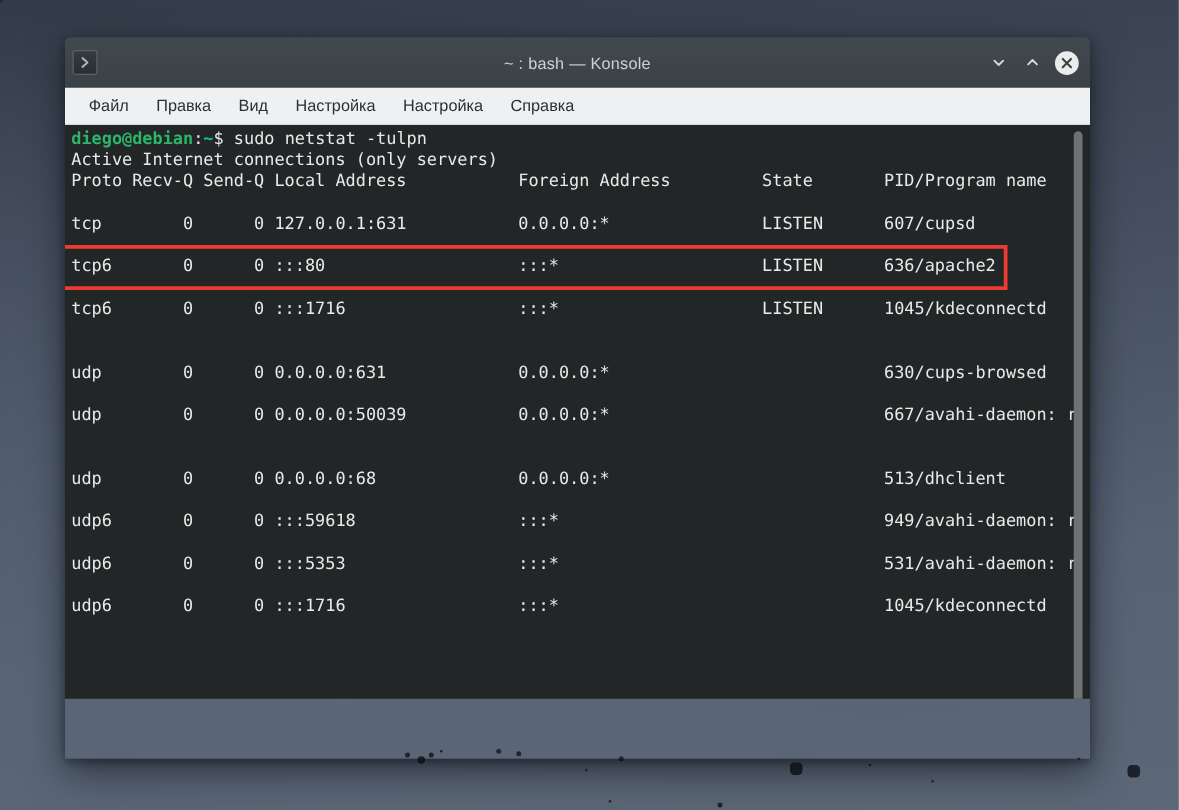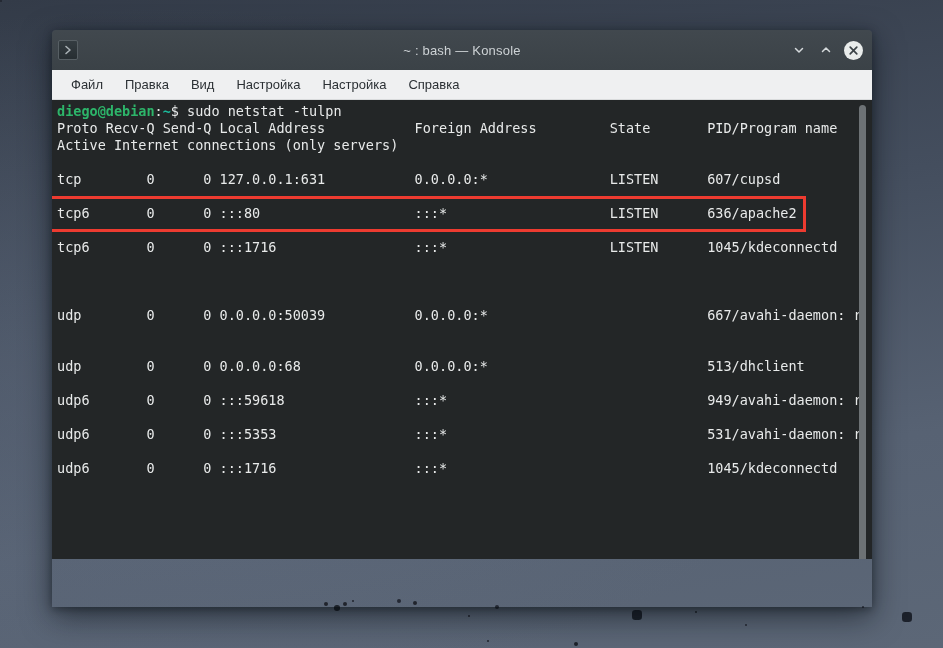--- a/index.html
+++ b/index.html
@@ -111,30 +111,31 @@
     <div class="menu-item">Правка</div>
     <div class="menu-item">Вид</div>
     <div class="menu-item">Настройка</div>
     <div class="menu-item">Настройка</div>
     <div class="menu-item">Справка</div>
   </div>
 
   <div class="terminal">
     <div>
         <div class="term-line"><span class="c-green">diego@debian</span><span>:</span><span class="c-cyan">~</span><span>$</span><span> sudo netstat -tulpn</span></div>
+        <div class="term-line">Active Internet connections (only servers)</div>
         <div class="term-line">Proto Recv-Q Send-Q Local Address           Foreign Address         State       PID/Program name</div>
-        <div class="term-line">Active Internet connections (only servers)</div>
         <div class="term-line"></div>
         <div class="term-line">tcp        0      0 127.0.0.1:631           0.0.0.0:*               LISTEN      607/cupsd</div>
         <div class="term-line"></div>
         <div class="term-line">tcp6       0      0 :::80                   :::*                    LISTEN      636/apache2<div class="hl-rect"></div></div>
         <div class="term-line"></div>
         <div class="term-line">tcp6       0      0 :::1716                 :::*                    LISTEN      1045/kdeconnectd</div>
         <div class="term-line"></div>
         <div class="term-line"></div>
+        <div class="term-line">udp        0      0 0.0.0.0:631             0.0.0.0:*                           630/cups-browsed</div>
         <div class="term-line"></div>
         <div class="term-line">udp        0      0 0.0.0.0:50039           0.0.0.0:*                           667/avahi-daemon: r</div>
         <div class="term-line"></div>
         <div class="term-line"></div>
         <div class="term-line">udp        0      0 0.0.0.0:68              0.0.0.0:*                           513/dhclient</div>
         <div class="term-line"></div>
         <div class="term-line">udp6       0      0 :::59618                :::*                                949/avahi-daemon: r</div>
         <div class="term-line"></div>
         <div class="term-line">udp6       0      0 :::5353                 :::*                                531/avahi-daemon: r</div>
         <div class="term-line"></div>

